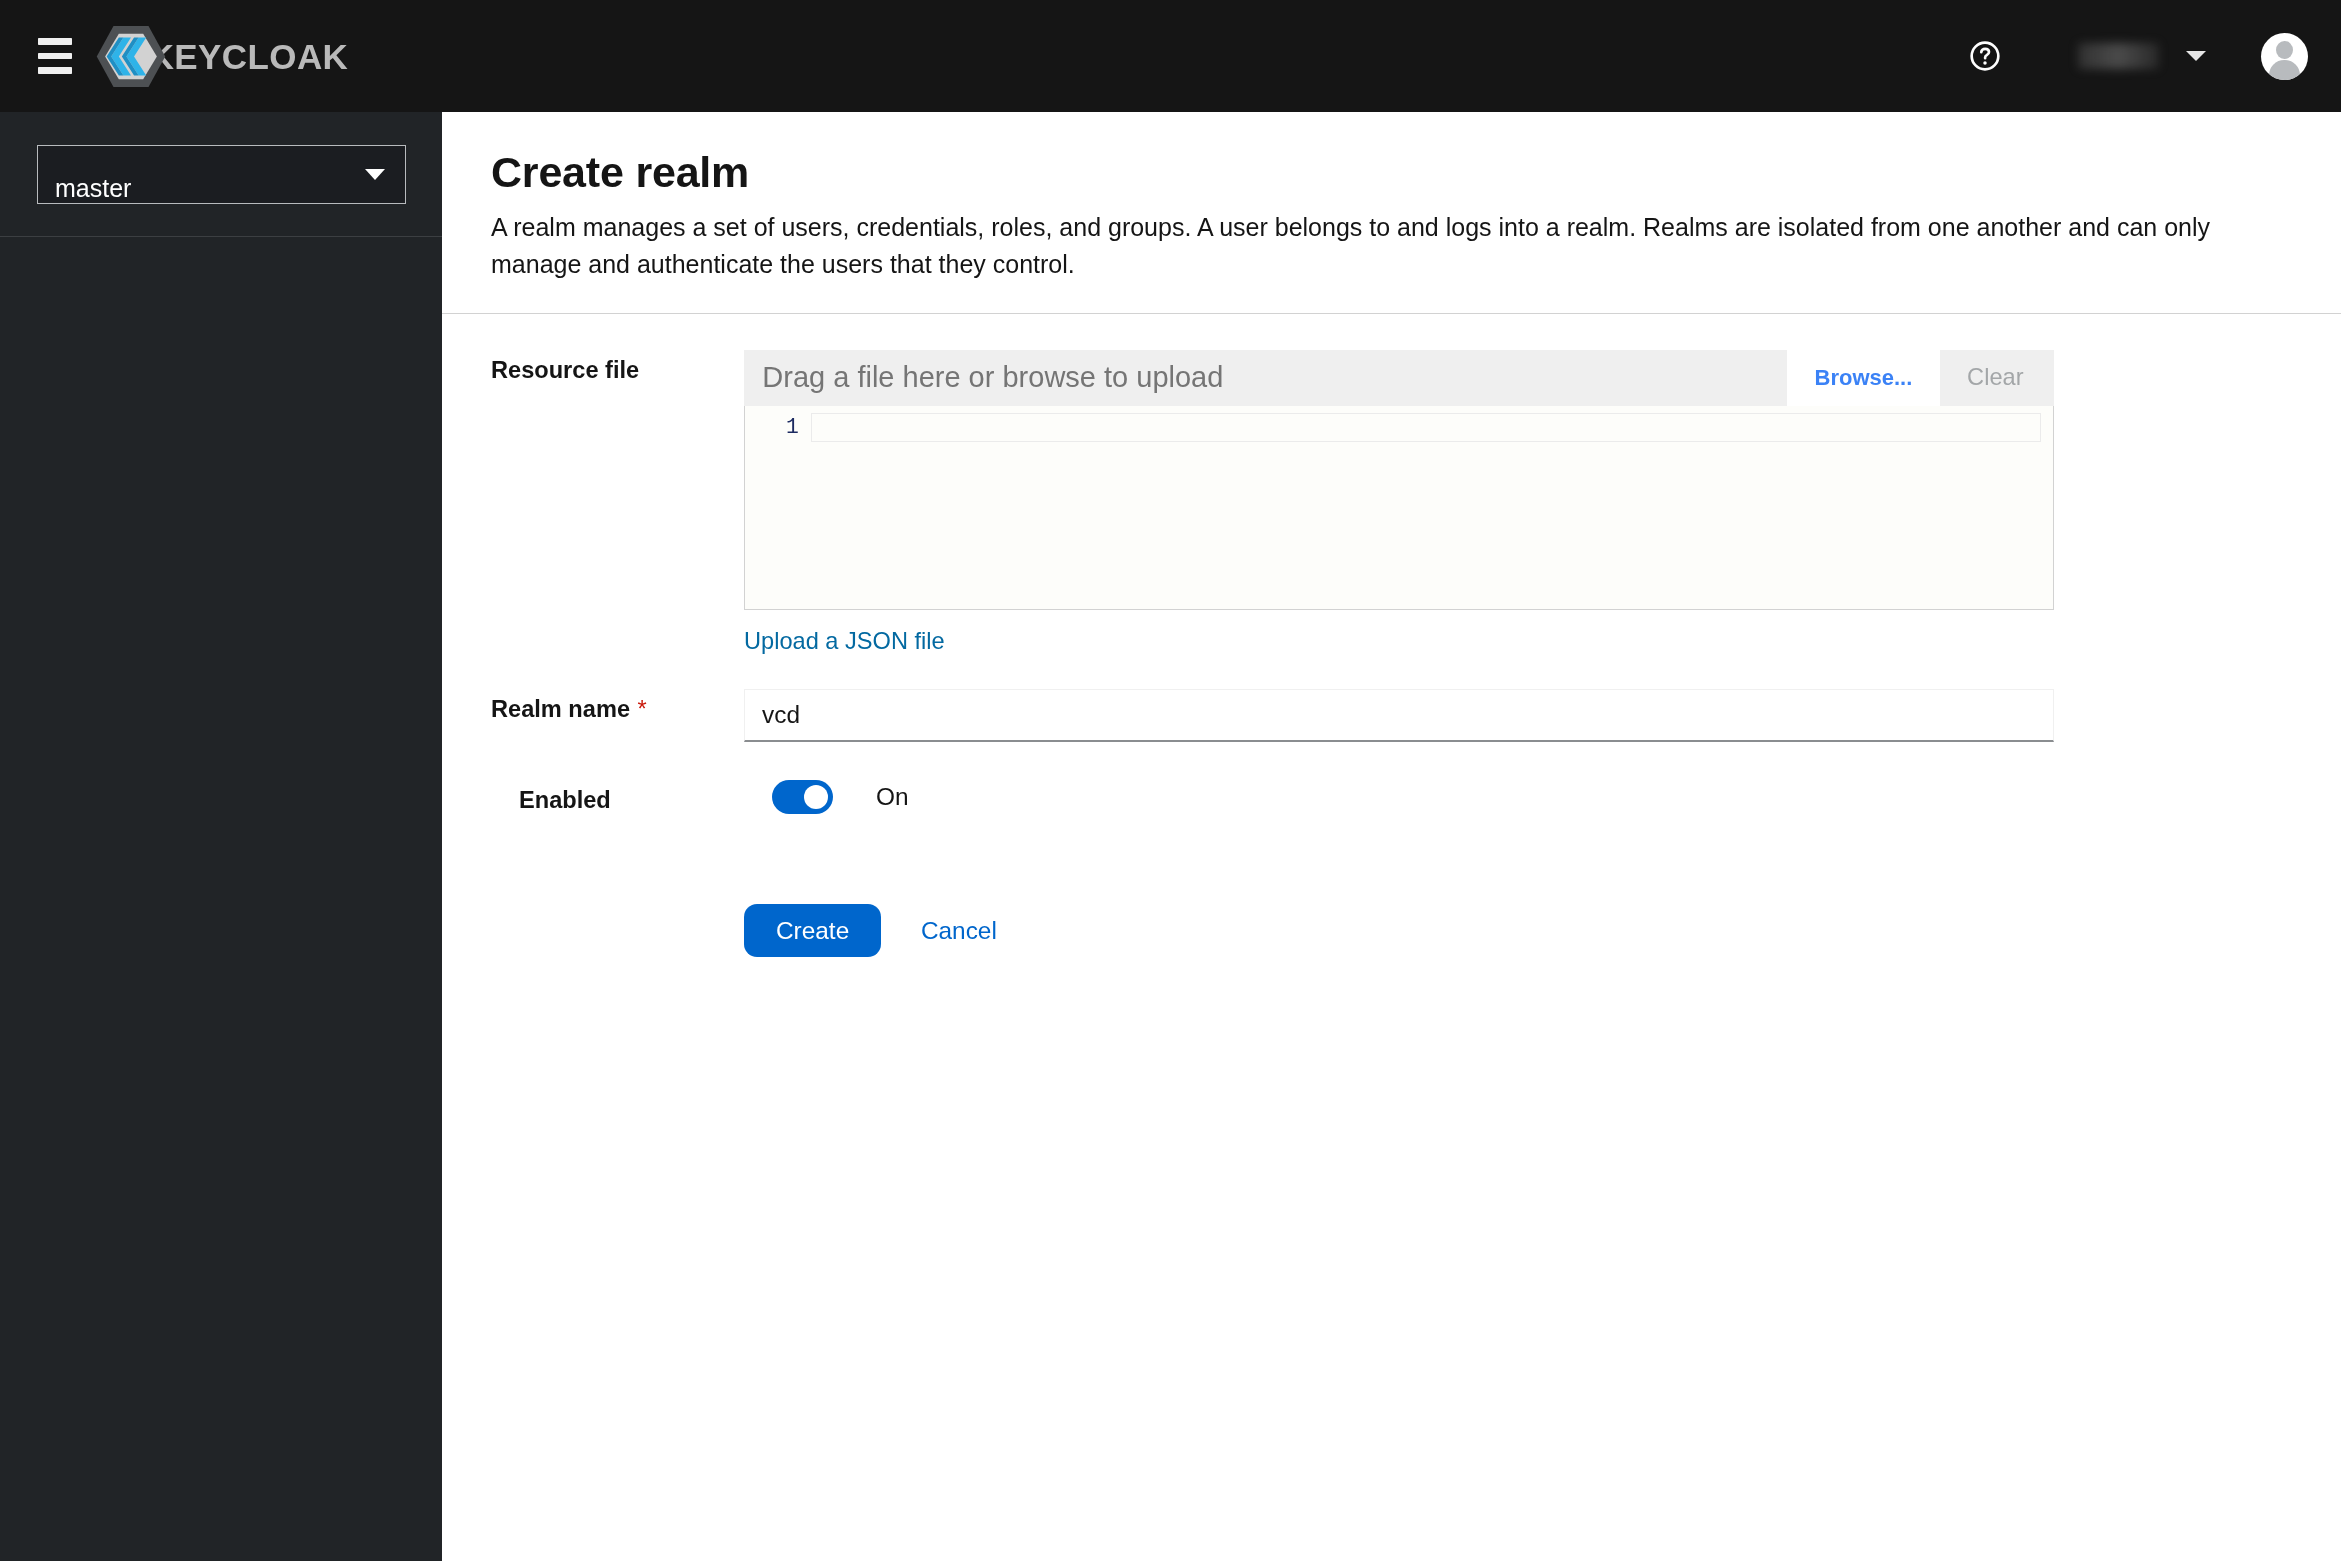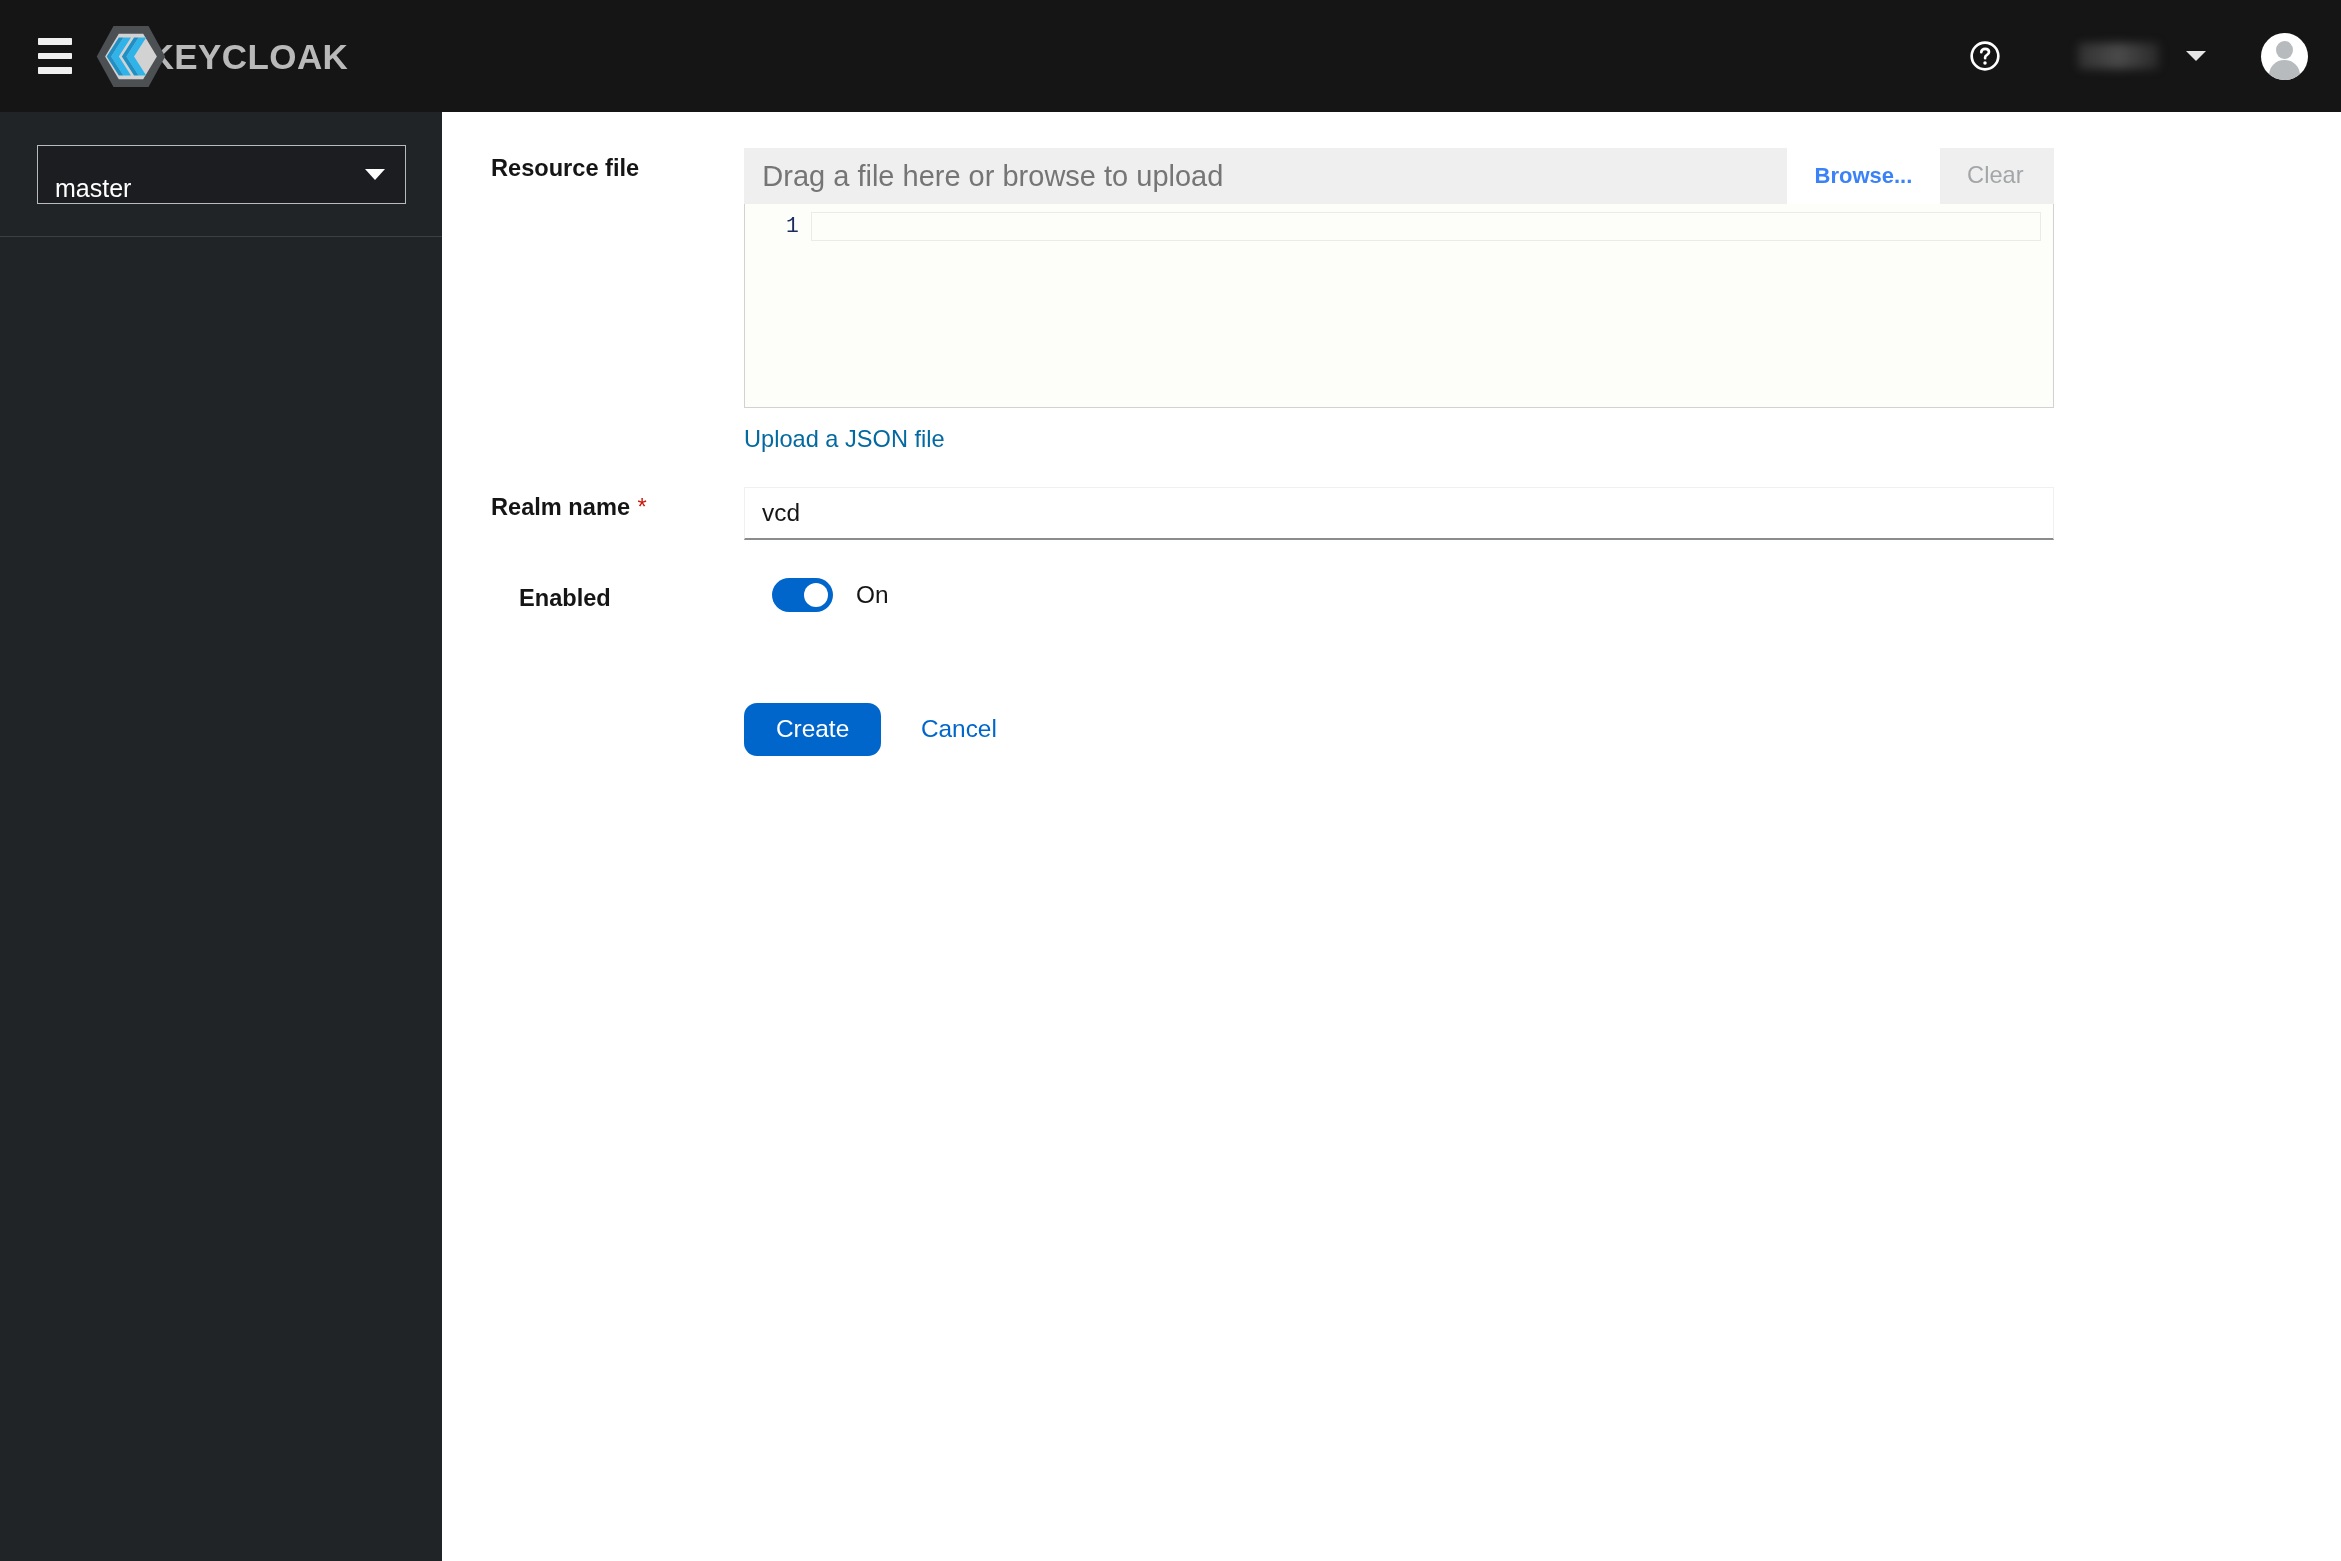--- a/index.html
+++ b/index.html
@@ -328,21 +328,21 @@
     font-size: 24.4px;
     color: #151515;
     padding: 0 17px;
     box-sizing: border-box;
     font-family: "Liberation Sans", sans-serif;
     outline: none;
   }
 
   
   #row-enabled { margin-top: 38px; margin-left: 28px; }
-  #enabled-control { display: flex; align-items: center; }
+  #enabled-control { display: flex; align-items: center; gap: 20px; }
   #enabled-switch {
     width: 61px;
     height: 34px;
     border-radius: 17px;
     background: #0066cc;
     position: relative;
     cursor: pointer;
     flex: none;
   }
   #enabled-switch .knob {
@@ -443,20 +443,24 @@
   <div id="realm-selector-wrap">
     <div id="realm-selector">
       <span id="realm-selector-label">master</span>
       <span id="realm-caret"></span>
     </div>
   </div>
 </nav>
 
 <main id="main">
 
+  <section id="page-header">
+    <h1 id="page-title">Create realm</h1>
+    <p id="page-description">A realm manages a set of users, credentials, roles, and groups. A user belongs to and logs into a realm. Realms are isolated from one another and can only manage and authenticate the users that they control.</p>
+  </section>
 
   <section id="form-area">
 
     <div class="form-row" id="row-resource-file">
       <div class="form-label">Resource file</div>
       <div class="form-control">
 
         <div id="upload-toolbar">
           <input id="upload-filename" type="text" readonly="" placeholder="Drag a file here or browse to upload" style="">
           <button id="browse-button">Browse...</button>

